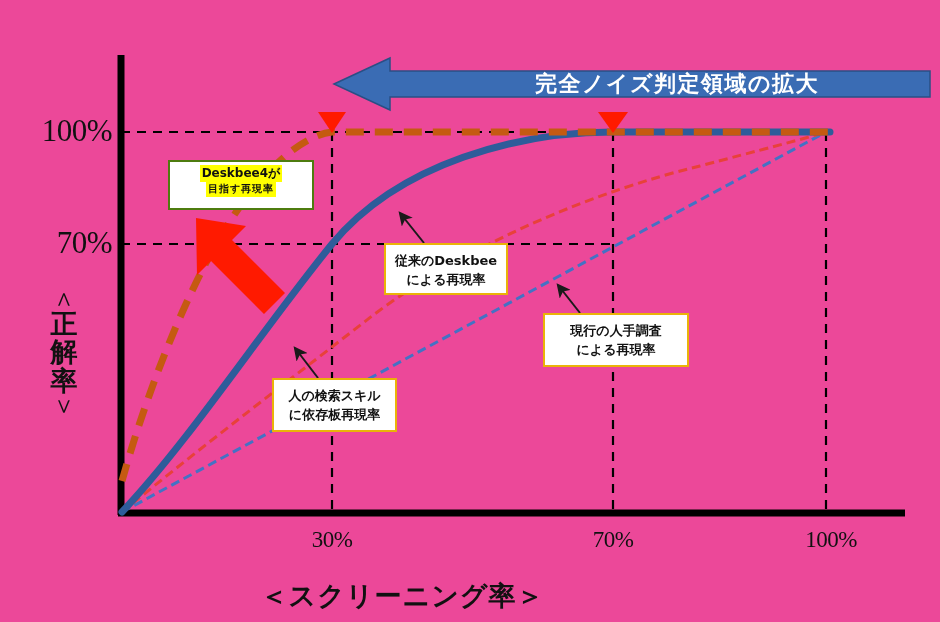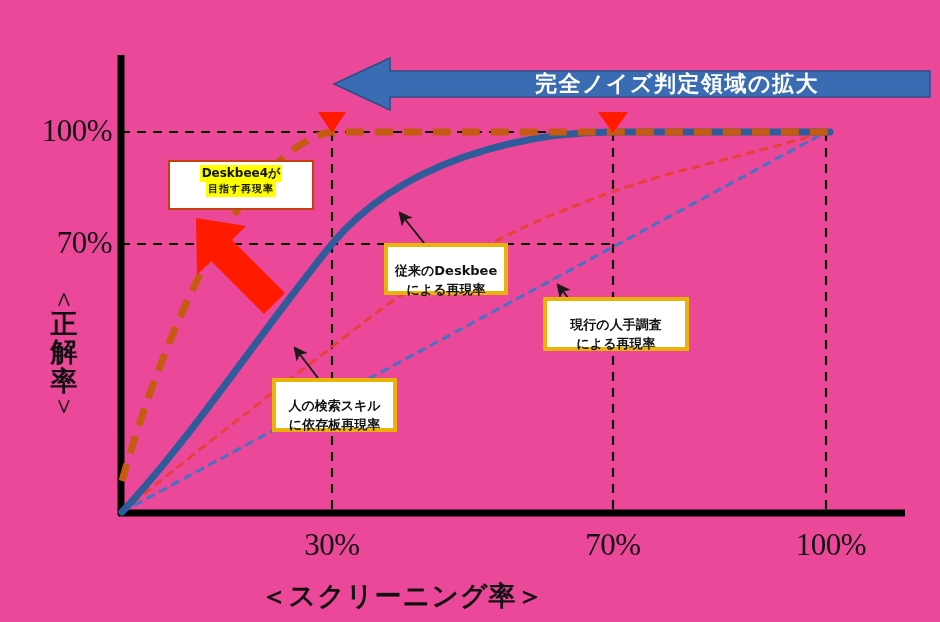--- a/index.html
+++ b/index.html
@@ -14,21 +14,21 @@
 
   .ovl{position:absolute;}
 
   
   .ylab{
     position:absolute;font-size:31px;letter-spacing:-0.5px;
     font-family:"Liberation Serif","DejaVu Serif",serif;
     color:#111;white-space:nowrap;text-align:right;
   }
   .xlab{
-    position:absolute;font-size:31px;letter-spacing:-0.5px;
+    position:absolute;font-size:23px;letter-spacing:-0.5px;
     font-family:"Liberation Serif","DejaVu Serif",serif;
     color:#111;white-space:nowrap;text-align:center;
   }
   #ylab100{left:8px;top:113px;width:104px;}
   #ylab70 {left:8px;top:225px;width:104px;}
   #xlab30 {left:272px;top:527px;width:120px;}
   #xlab70 {left:553px;top:527px;width:120px;}
   #xlab100{left:766px;top:527px;width:130px;}
 
   
@@ -55,38 +55,38 @@
   #banner-label{
     position:absolute;left:100px;top:0;width:486px;height:52px;
     display:flex;align-items:center;justify-content:center;
     color:#ffffff;font-size:22px;font-weight:700;letter-spacing:1.5px;
     font-family:"DejaVu Sans","Liberation Sans",sans-serif;
     pointer-events:none;
   }
 
   
   .callout{
-    position:absolute;background:#ffffff;border:4px solid #eab308;
+    position:absolute;background:#ffffff;border:2px solid #eab308;
     font-family:"DejaVu Sans","Liberation Sans",sans-serif;
     font-size:13px;font-weight:700;line-height:1.45;color:#111;
-    text-align:center;padding:15px 7px;box-sizing:border-box;
+    text-align:center;padding:7px 7px;box-sizing:border-box;
     white-space:nowrap;
   }
   #callout-deskbee4{
     left:168px;top:160px;width:146px;height:50px;
-    padding:3px 6px;border:2px solid #c2410c;
+    padding:3px 6px;border:2px solid #4d7c0f;
   }
   #callout-deskbee4 .hl{
     background:#ffff00;display:inline-block;padding:0 2px;
   }
   #callout-deskbee4 .l1{font-size:12px;letter-spacing:0px;}
   #callout-deskbee4 .l2{font-size:10px;letter-spacing:1px;}
 
   #callout-legacy{left:384px;top:243px;width:124px;height:52px;}
-  #callout-manual{left:543px;top:297px;width:146px;height:54px;}
+  #callout-manual{left:543px;top:313px;width:146px;height:54px;}
   #callout-human {left:272px;top:378px;width:125px;height:54px;}
 </style>
 </head>
 <body>
 
 <div id="stage">
 
   <svg id="plot" viewBox="0 0 940 622">
     <defs>
       <marker id="mk-arrow" viewBox="0 0 12 12" refX="10" refY="6" markerWidth="7" markerHeight="7" orient="auto-start-reverse">

